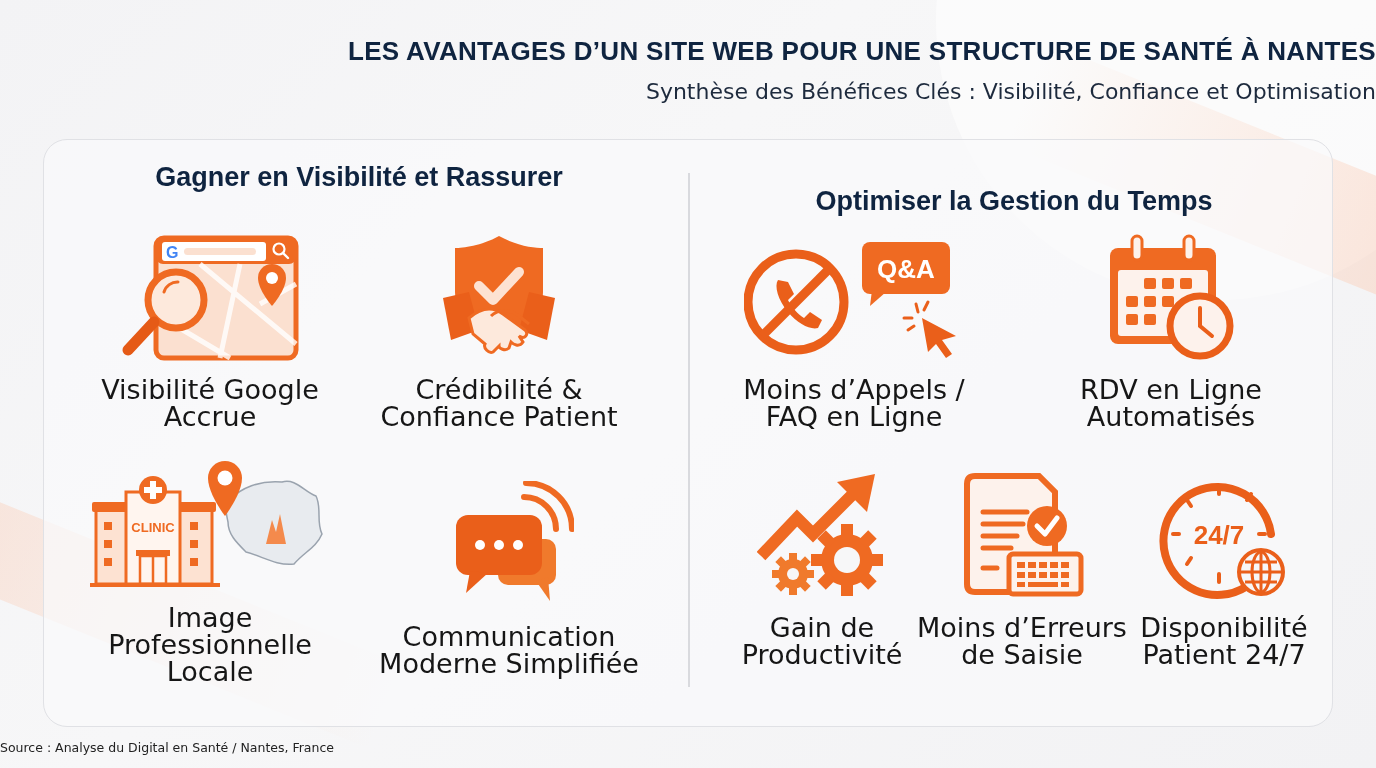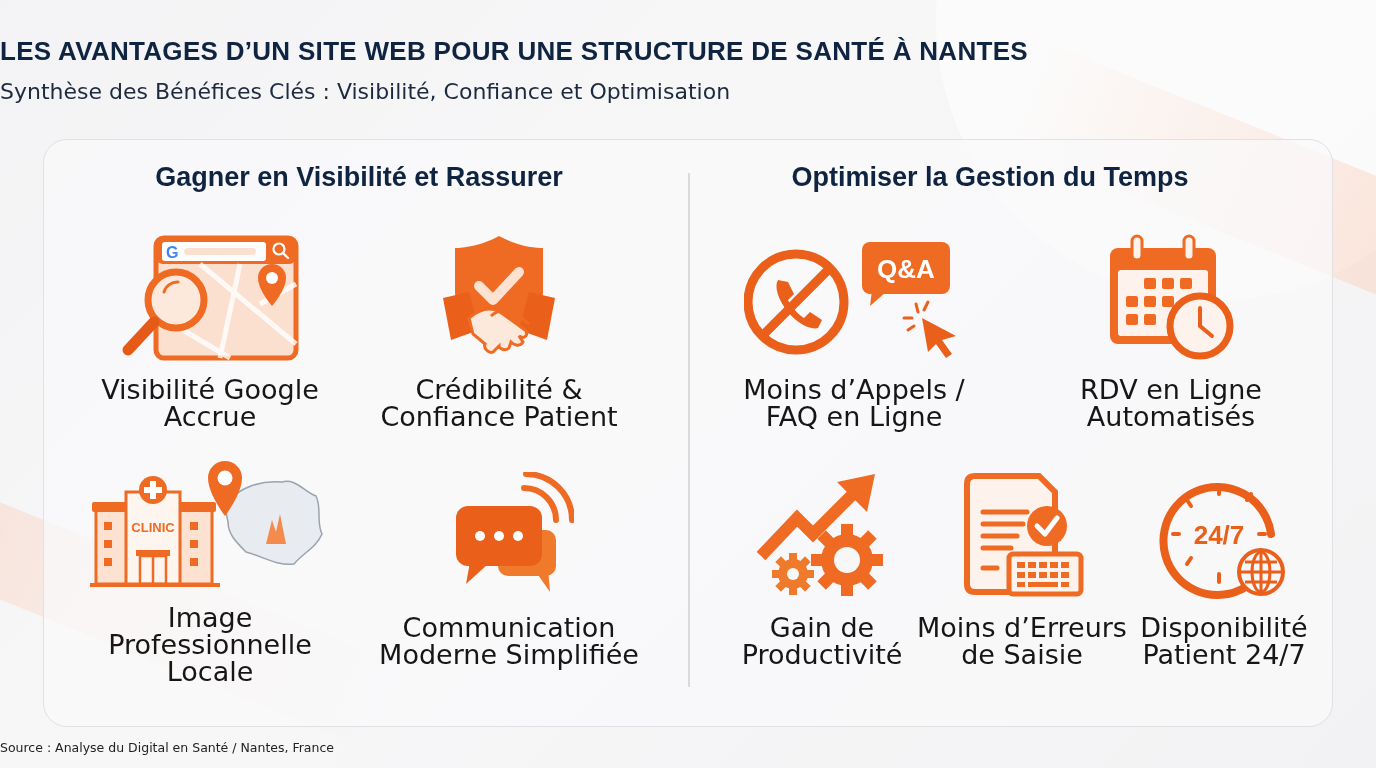--- a/index.html
+++ b/index.html
@@ -20,21 +20,21 @@
   }
   .bg-stripe.s2 {
     right: -60px; top: 200px; width: 420px; height: 110px;
     background: linear-gradient(270deg, rgba(250,210,190,0.55), rgba(250,220,205,0));
     transform: rotate(22deg); transform-origin: right top;
   }
   .bg-arc {
     position: absolute; right: -120px; top: -260px; width: 560px; height: 560px;
     border-radius: 50%; background: rgba(255,255,255,0.55); pointer-events: none;
   }
-  .header { position: absolute; left: 0; top: 36px; width: 1376px; text-align: left; }
+  .header { position: absolute; left: 0; top: 36px; width: 1376px; text-align: right; }
   .title {
     font-family: "Liberation Sans", sans-serif; font-weight: 700;
     font-size: 26px; letter-spacing: 0.3px; color: #0f2440;
   }
   .subtitle {
     margin-top: 12px; font-size: 22px; color: #1d2a3d;
     font-family: "DejaVu Sans", sans-serif; font-weight: 400;
   }
   .card {
     position: absolute; left: 43px; top: 139px; width: 1290px; height: 588px;
@@ -43,21 +43,21 @@
   }
   .divider {
     position: absolute; left: 644px; top: 33px; width: 2px; height: 514px;
     background: #d9dade;
   }
   .section-title {
     position: absolute; top: 22px; font-family: "Liberation Sans", sans-serif;
     font-weight: 700; font-size: 27px; color: #0f2440; text-align: center;
   }
   .st-left { left: 0; width: 630px; }
-  .st-right { left: 626px; width: 640px; }
+  .st-right { left: 650px; width: 640px; margin-top: 24px; }
   .item {
     position: absolute; text-align: center; width: 260px;
   }
   .item .icon { height: 130px; display: flex; align-items: flex-end; justify-content: center; }
   .item .label {
     margin-top: 14px; font-family: "DejaVu Sans", sans-serif; font-size: 27px;
     line-height: 27px; color: #161616;
   }
   .source {
     position: absolute; left: 0; top: 740px; width: 1376px; text-align: left;
@@ -149,21 +149,21 @@
           <rect x="100" y="106" width="8" height="8" fill="#ef6a22"></rect>
         <rect x="0" y="131" width="130" height="4" fill="#ef6a22"></rect>
       </svg>
     </div>
     <div class="label">
       <div>Image Professionnelle</div>
       <div>Locale</div>
     </div>
   </div>
 
-  <div class="item" style="left:335px; top:330px;">
+  <div class="item" style="left:335px; top:339px;">
     <div class="icon">
       <svg width="130" height="128" viewBox="0 0 130 128">
         <path d="M80 16 a32 32 0 0 1 32 32" stroke="#ef6a22" stroke-width="6" fill="none" stroke-linecap="round"></path>
         <path d="M82 2 a46 46 0 0 1 46 46" stroke="#ef6a22" stroke-width="6" fill="none" stroke-linecap="round"></path>
         <rect x="54" y="58" width="58" height="46" rx="10" fill="#f07a2c"></rect>
         <path d="M92 100 L106 120 L104 96z" fill="#f07a2c"></path>
         <rect x="12" y="34" width="86" height="60" rx="12" fill="#ea5f1a"></rect>
         <path d="M26 90 L22 112 L44 92z" fill="#ea5f1a"></path>
         <circle cx="36" cy="64" r="5" fill="#fff"></circle>
           <circle cx="55" cy="64" r="5" fill="#fff"></circle>

